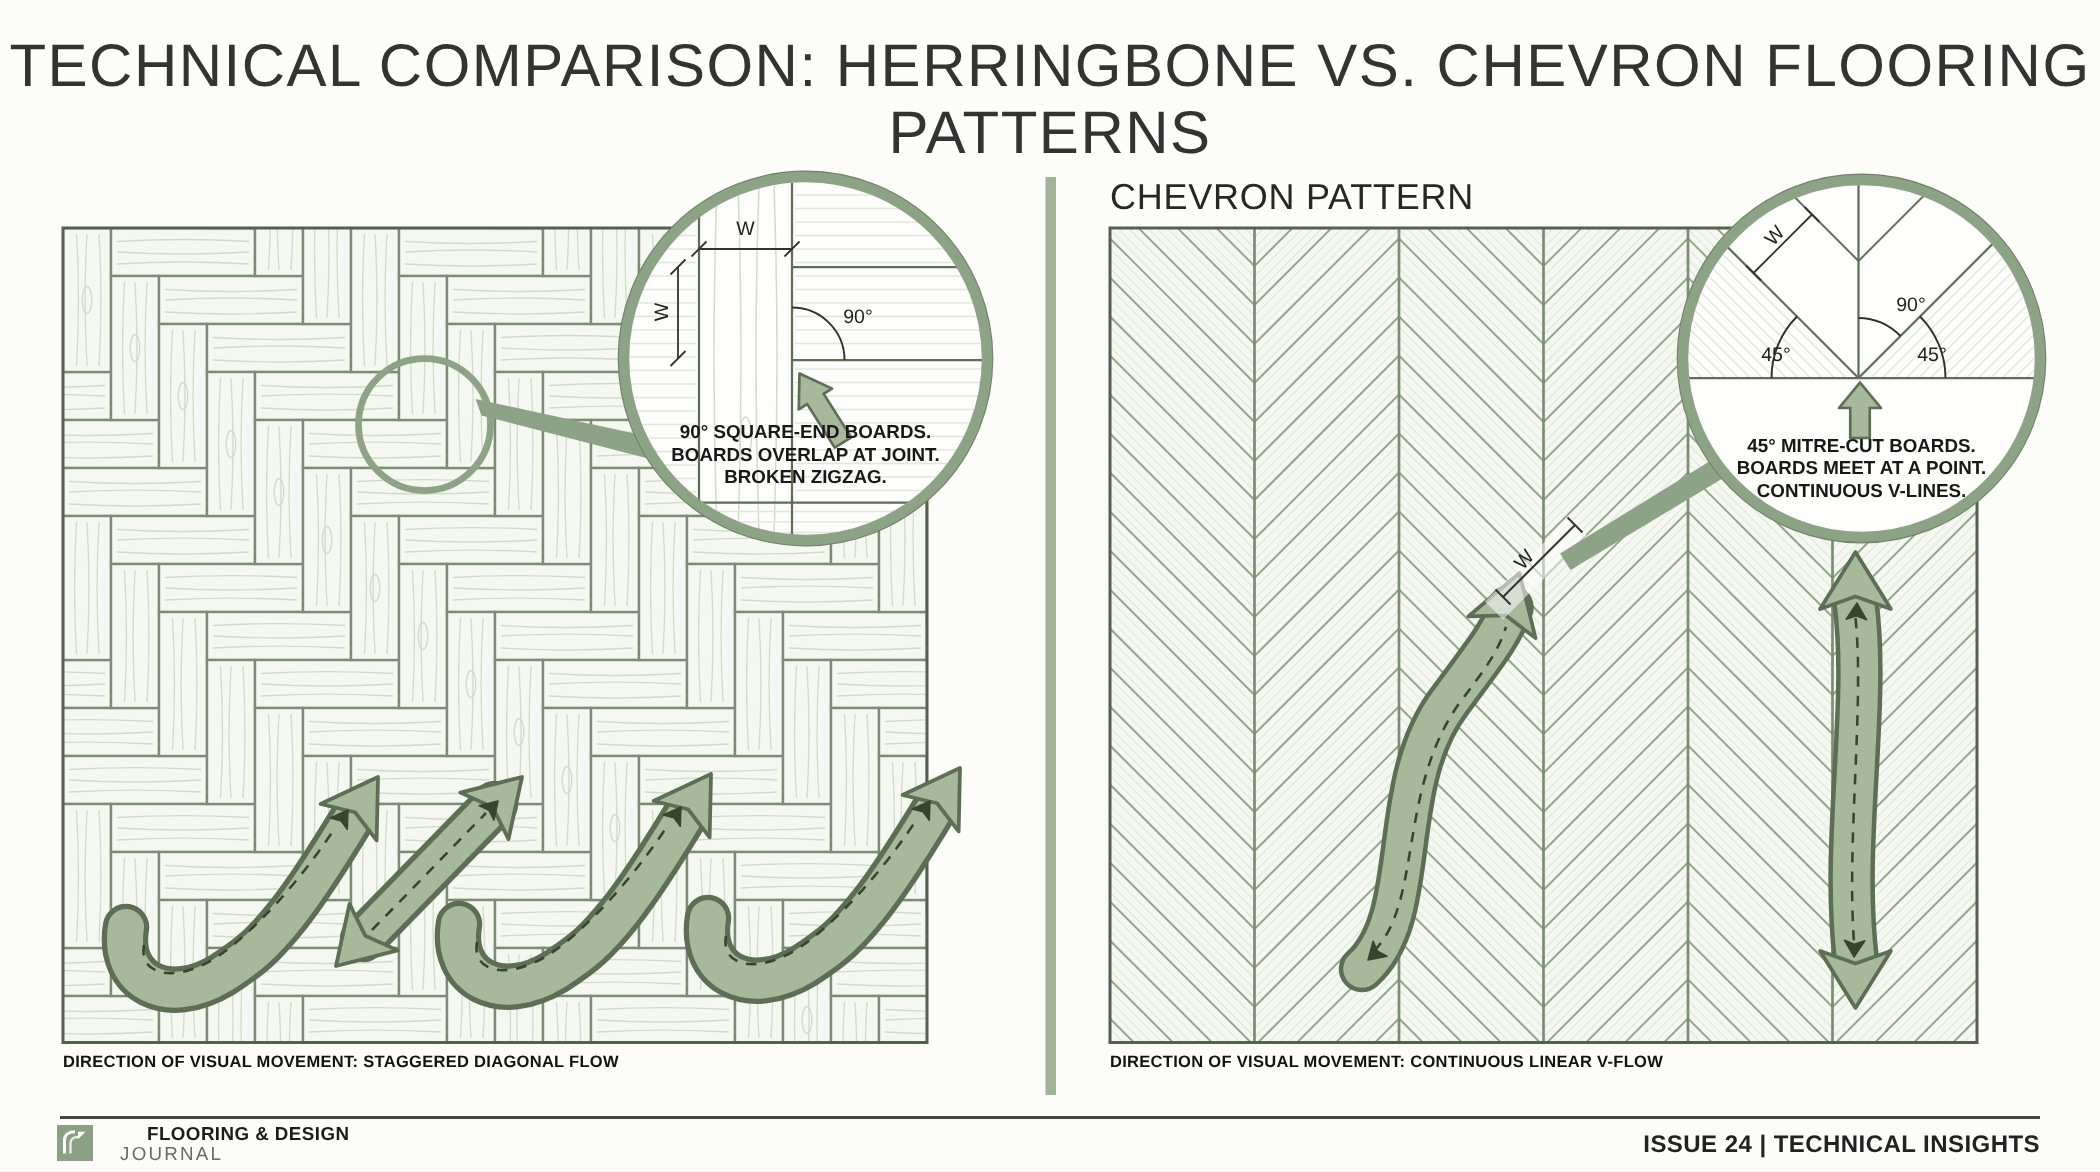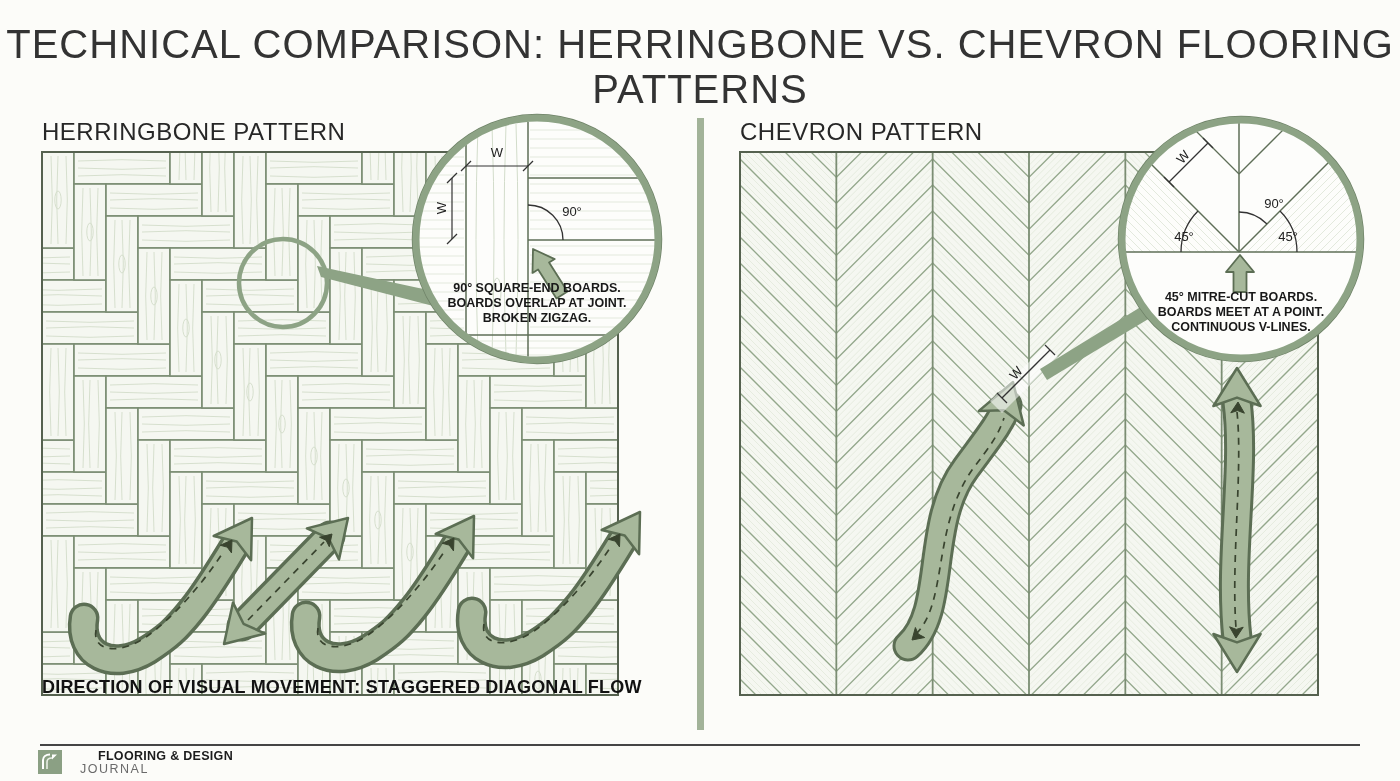--- a/index.html
+++ b/index.html
@@ -3,21 +3,21 @@
 <meta charset="utf-8">
 <style>
   html,body{margin:0;padding:0;background:#e9e9e6;}
   #canvas{position:relative;width:1400px;height:781px;background:#fcfcf9;overflow:hidden;
           font-family:"Liberation Sans",sans-serif;}
   .abs{position:absolute;}
   .title{left:0;right:0;top:22px;text-align:center;font-size:40px;font-weight:400;
          color:#333;letter-spacing:1px;}
   .subtitle{left:0;right:0;top:69px;text-align:center;font-size:21px;font-weight:400;color:#141414;}
   .panel-heading{font-size:24px;font-weight:400;color:#272727;letter-spacing:0.5px;top:118px;}
-  .caption{font-size:18px;font-weight:700;color:#121212;top:677px;letter-spacing:0.2px;}
+  .caption{font-size:11px;font-weight:700;color:#121212;top:702px;letter-spacing:0.2px;}
   .lbl{font-size:13px;font-weight:400;color:#222;transform:translate(-50%,-50%);white-space:nowrap;}
   .lbl.rot90{transform:translate(-50%,-50%) rotate(-90deg);}
   .lbl.rot45{transform:translate(-50%,-50%) rotate(-48deg);}
   .mag-note{width:260px;text-align:center;font-size:12.5px;font-weight:700;color:#181818;
             transform:translateX(-50%);white-space:nowrap;}
   .footer-line{left:40px;top:744px;width:1320px;height:2px;background:#454545;}
   .journal-name{font-size:12.5px;font-weight:700;color:#1c1c1c;letter-spacing:0.3px;margin-left:30px;}
   .journal-sub{font-size:12.5px;font-weight:400;color:#6a6a6a;letter-spacing:1.5px;margin-top:-1px;margin-left:12px;}
   .issue{font-size:16px;font-weight:700;color:#222;letter-spacing:0.3px;}
   #gfx-wrap{position:absolute;left:0;top:0;width:1400px;height:781px;}
@@ -1738,24 +1738,24 @@
 <path d="M1280,211 A58,58 0 0 1 1297,252" fill="none" stroke="#333333" stroke-width="1.3"></path>
 <polygon points="1240,255 1226,272 1233.5,272 1233.5,292 1246.5,292 1246.5,272 1254,272" fill="#a7b89b" stroke="#5c6e54" stroke-width="1.8" stroke-linejoin="round"></polygon>
           </g>
 <circle cx="1241" cy="239" r="122.5" fill="none" stroke="#6f8368" stroke-width="1.5"></circle>
 <circle cx="1241" cy="239" r="119" fill="none" stroke="#8da385" stroke-width="7"></circle>
         </g>
       </svg></div>
 
   <div class="abs title">TECHNICAL COMPARISON: HERRINGBONE VS. CHEVRON FLOORING PATTERNS</div>
 
-  <div class="abs panel-heading" style="left:42px">HERRINGBONE PATTERN</div>
   <div class="abs panel-heading" style="left:740px">CHEVRON PATTERN</div>
 
   <div class="abs caption" style="left:42px">DIRECTION OF VISUAL MOVEMENT: STAGGERED DIAGONAL FLOW</div>
+  <div class="abs caption" style="left:740px">DIRECTION OF VISUAL MOVEMENT: CONTINUOUS LINEAR V-FLOW</div>
 
   <span class="abs lbl" style="left:497px;top:152px">W</span>
   <span class="abs lbl rot90" style="left:441px;top:208px">W</span>
   <span class="abs lbl" style="left:572px;top:211px">90°</span>
   <div class="abs mag-note" style="left:537px;top:281px">90° SQUARE-END BOARDS.</div>
   <div class="abs mag-note" style="left:537px;top:296px">BOARDS OVERLAP AT JOINT.</div>
   <div class="abs mag-note" style="left:537px;top:311px">BROKEN ZIGZAG.</div>
 
   <span class="abs lbl rot45" style="left:1183px;top:157px">W</span>
   <span class="abs lbl" style="left:1274px;top:203px">90°</span>
@@ -1772,13 +1772,14 @@
       <rect width="24" height="24" fill="#8ba084"></rect>
       <path d="M5 19 L5 10 C5 6.5 8 4.5 12 4.5" stroke="#ffffff" stroke-width="2" fill="none"></path>
       <path d="M9 19 L9 12 C9 9.5 11 8 14 8" stroke="#e8eee4" stroke-width="1.6" fill="none"></path>
       <path d="M14 4.5 L19 4.5 L14 9.5 Z" fill="#ffffff"></path>
     </svg>
   </div>
   <div class="abs" style="left:68px;top:749px">
     <div class="journal-name">FLOORING &amp; DESIGN</div>
     <div class="journal-sub">JOURNAL</div>
   </div>
+  <div class="abs issue" style="right:40px;top:755px">ISSUE 24 | TECHNICAL INSIGHTS</div>
 </div>
 
 </body></html>

